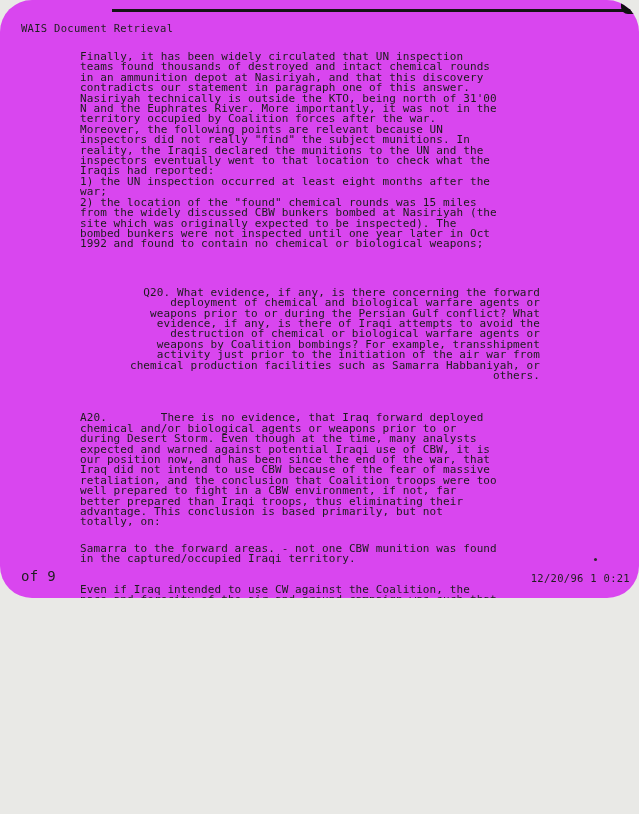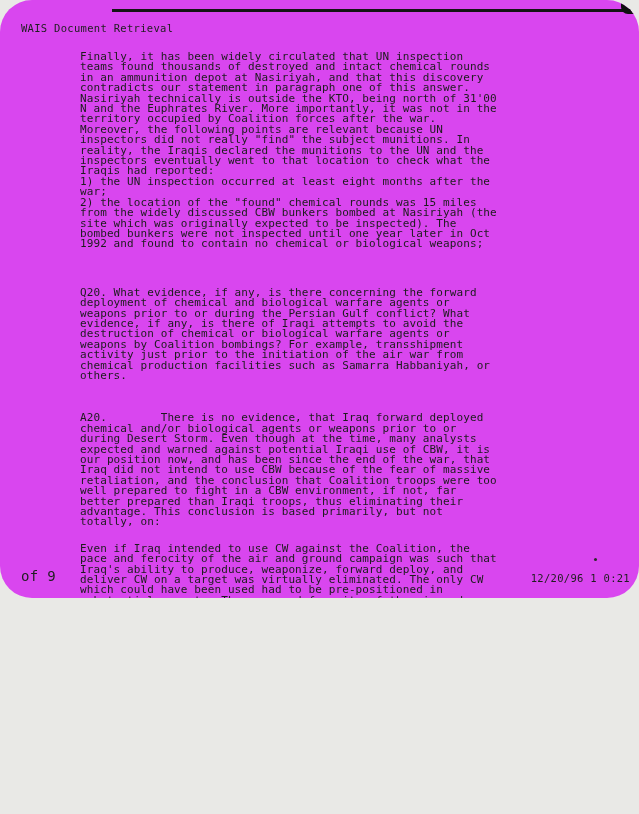--- a/index.html
+++ b/index.html
@@ -70,21 +70,21 @@
   .para {
     margin: 0;
     font-family: "DejaVu Sans Mono", "Liberation Mono", monospace;
     font-size: 11px;
     line-height: 10.4px;
     letter-spacing: 0.1px;
     white-space: pre;
     color: #1c1c1c;
   }
   .gap-a { margin-bottom: 38px; }
-  .gap-b { margin-bottom: 32px; }
+  .gap-b { margin-bottom: 32px; text-align: right; }
   .gap-c { margin-bottom: 16px; }
   .gap-d { margin-bottom: 27px; }
   .gap-e { margin-bottom: 20px; }
   .footer-left {
     position: absolute;
     left: 21px;
     bottom: 14px;
     font-size: 14px;
     letter-spacing: 0.3px;
   }
@@ -142,20 +142,22 @@
 chemical and/or biological agents or weapons prior to or
 during Desert Storm. Even though at the time, many analysts
 expected and warned against potential Iraqi use of CBW, it is
 our position now, and has been since the end of the war, that
 Iraq did not intend to use CBW because of the fear of massive
 retaliation, and the conclusion that Coalition troops were too
 well prepared to fight in a CBW environment, if not, far
 better prepared than Iraqi troops, thus eliminating their
 advantage. This conclusion is based primarily, but not
 totally, on:</pre>
+    <pre class="para gap-e">Samarra to the forward areas. - not one CBW munition was found
+in the captured/occupied Iraqi territory.</pre>
     <pre class="para">Even if Iraq intended to use CW against the Coalition, the
 pace and ferocity of the air and ground campaign was such that
 Iraq's ability to produce, weaponize, forward deploy, and
 deliver CW on a target was virtually eliminated. The only CW
 which could have been used had to be pre-positioned in
 substantial amounts. The pace and ferocity of the air and
 ground campaign, in our opinion, rendered it impossible to
 move any CW munitions into or out of the KTO. Because the
 ground campaign quickly overwhelmed the Iraqi forces, we would
 'xpect to find abandoned CW munitions, as was the case for

